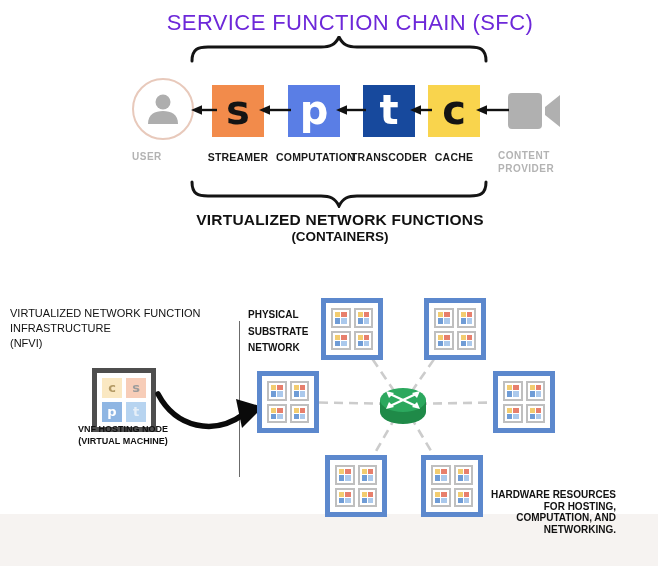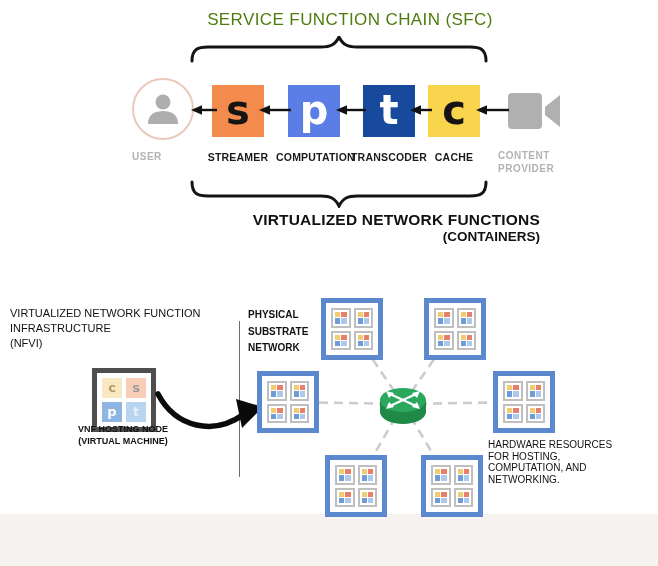--- a/index.html
+++ b/index.html
@@ -3,36 +3,36 @@
 <meta charset="utf-8">
 <style>
   html,body{margin:0;padding:0;background:#fff;}
   #stage{
     position:relative;width:658px;height:566px;background:#ffffff;
     font-family:"Liberation Sans",sans-serif;overflow:hidden;
   }
   .abs{position:absolute;}
   
   #sfc-title{left:150px;top:10px;width:400px;text-align:center;
-    font-size:17px;color:#4d7c0f;letter-spacing:.4px;}
+    font-size:22px;color:#6d28d9;letter-spacing:.4px;}
   .brace{stroke:#141414;stroke-width:3;fill:none;stroke-linecap:round;}
   .chain-box{top:85px;width:52px;height:52px;text-align:center;
     font-weight:bold;font-size:40px;line-height:50px;
     font-family:"DejaVu Sans",sans-serif;}
   #box-s{left:212px;background:#F28B4B;color:#141414;}
   #box-p{left:288px;background:#5A7EE5;color:#ffffff;}
   #box-t{left:363px;background:#17499D;color:#ffffff;}
   #box-c{left:428px;background:#F9D44D;color:#141414;}
   .chain-label{top:151px;text-align:center;font-weight:bold;font-size:10.5px;
     color:#1a1a1a;letter-spacing:.2px;}
   .gray-label{color:#B3B3B3;font-weight:bold;font-size:10px;text-align:left;
     letter-spacing:.5px;line-height:13px;}
   #user-circle{left:132px;top:78px;width:58px;height:58px;border:2px solid #E8C9BB;
     border-radius:50%;background:#fff;display:flex;align-items:center;justify-content:center;}
-  #caption-vnf{left:140px;top:211px;width:400px;text-align:right;color:#111;}
+  #caption-vnf{left:140px;top:211px;width:400px;text-align:center;color:#111;}
   #caption-vnf .l1{font-weight:bold;font-size:15.5px;letter-spacing:.2px;}
   #caption-vnf .l2{font-weight:bold;font-size:13.5px;}
   
   #nfvi-heading{left:10px;top:306px;width:216px;text-align:left;
     font-weight:normal;font-size:11px;line-height:15px;color:#111;}
   #vnf-node{left:92px;top:368px;width:64px;height:64px;box-sizing:border-box;
     border:5px solid #4E4E4E;background:#fff;display:grid;
     grid-template-columns:20px 20px;grid-template-rows:20px 20px;gap:4px;
     align-content:center;justify-content:center;}
   .vnf-cell{text-align:center;font-weight:bold;font-size:13px;line-height:20px;
@@ -50,22 +50,22 @@
   .snode{width:62px;height:62px;box-sizing:border-box;border:5px solid #5C88CD;
     background:#fff;display:grid;grid-template-columns:1fr 1fr;
     grid-template-rows:1fr 1fr;gap:3px;padding:5px;}
   .mini{border:2px solid #BFBFBF;background:#fff;display:grid;
     grid-template-columns:1fr 1fr;grid-template-rows:1fr 1fr;gap:1px;padding:2px;}
   .ty{background:#F2CC70;} .tr{background:#E77F6C;}
   .tb{background:#6F9CD6;} .tl{background:#ABC9EC;}
   #node-tl{left:321px;top:298px;} #node-tr{left:424px;top:298px;}
   #node-ml{left:257px;top:371px;} #node-mr{left:493px;top:371px;}
   #node-bl{left:325px;top:455px;} #node-br{left:421px;top:455px;}
-  #hw-caption{left:488px;top:439px;width:128px;text-align:left;
-    font-weight:normal;font-size:10px;line-height:11.5px;color:#111;}
+  #hw-caption{left:488px;top:489px;width:128px;text-align:right;
+    font-weight:bold;font-size:10px;line-height:11.5px;color:#111;}
   #bottom-strip{left:0;top:514px;width:658px;height:52px;background:#F6F3F1;}
 </style>
 </head>
 <body>
 
 <div id="stage">
 
   <div class="abs" id="bottom-strip"></div>
 
   <div class="abs" id="sfc-title">SERVICE FUNCTION CHAIN (SFC)</div>

